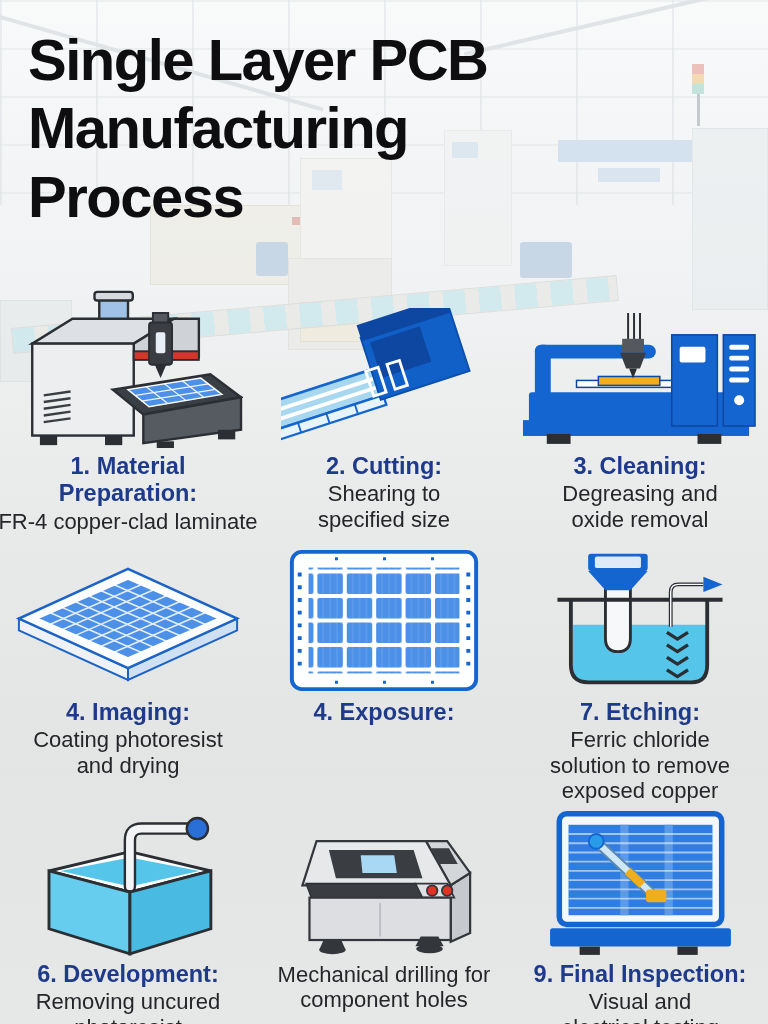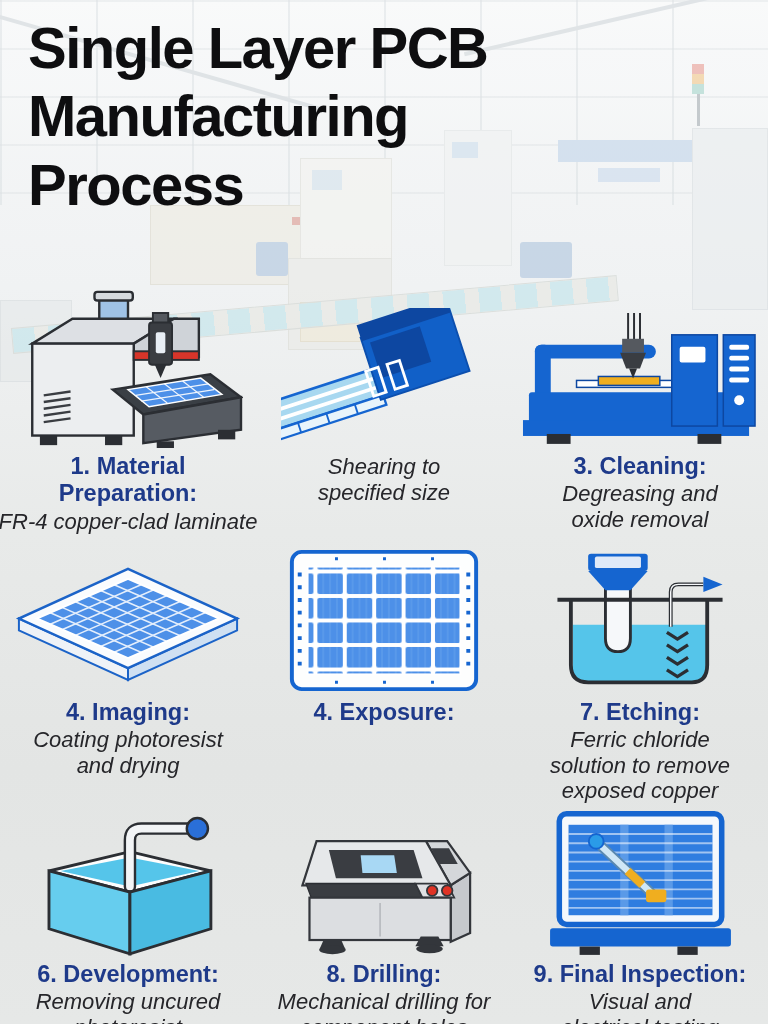--- a/index.html
+++ b/index.html
@@ -43,39 +43,39 @@
   .bg-machine-e-screen { left:452px; top:142px; width:26px; height:16px; background:#c8dcec; }
   .bg-blue-deck { left:558px; top:140px; width:134px; height:22px; background:#b9cfe8; }
   .bg-blue-deck2 { left:598px; top:168px; width:62px; height:14px; background:#c5d7ec; }
   .bg-andon-pole { left:697px; top:94px; width:3px; height:32px; background:#9aa2a8; }
   .bg-andon-r { left:692px; top:64px; width:12px; height:10px; background:#e89086; }
   .bg-andon-a { left:692px; top:74px; width:12px; height:10px; background:#f2c078; }
   .bg-andon-g { left:692px; top:84px; width:12px; height:10px; background:#9ad0c4; }
   
   .fg { position:relative; z-index:1; }
   #page-title {
-    position:absolute; left:28px; top:14px; width:600px;
+    position:absolute; left:28px; top:26px; width:600px;
     font-size:58px; font-weight:700; color:#0e0e10;
     line-height:1.18; letter-spacing:-1.5px; white-space:pre-line;
   }
   .grid {
     position:absolute; left:0; top:268px; width:768px;
     display:grid; grid-template-columns:256px 256px 256px;
   }
   .cell { display:flex; flex-direction:column; align-items:center; }
   .icon-box { display:flex; align-items:flex-end; justify-content:center; width:100%; }
   .r1 .icon-box { height:180px; }
   .r2 .icon-box { height:160px; }
   .r3 .icon-box { height:152px; }
   .caption { text-align:center; margin-top:5px; width:262px; }
   .step-heading {
     color:#1e3a8a; font-weight:700; font-size:23.5px; line-height:1.16; white-space:pre-line;
   }
   .step-desc {
-    color:#26262a; font-size:22px; line-height:1.16; white-space:pre-line; margin-top:1px;font-style:italic;
+    color:#26262a; font-size:22px; line-height:1.16; white-space:pre-line; margin-top:1px;
   }
 </style>
 </head>
 <body>
 
 <div id="stage">
 
   <div class="bg">
     <div class="bg-windows"></div>
     <div class="bg-beam-l"></div>
@@ -164,20 +164,21 @@
               <line x1="82" y1="116" x2="82" y2="127" stroke="#1565d0" stroke-width="2"></line>
               <rect x="110" y="50" width="100" height="70" fill="#1160c8" stroke="#0c4fae" stroke-width="2"></rect>
               <rect x="110" y="36" width="100" height="18" fill="#0d47a1"></rect>
               <rect x="118" y="58" width="56" height="40" fill="#0d47a1"></rect>
               <rect x="104" y="86" width="14" height="28" fill="none" stroke="#ffffff" stroke-width="3"></rect>
               <rect x="128" y="86" width="14" height="28" fill="none" stroke="#ffffff" stroke-width="3"></rect>
             </g>
           </svg>
         </div>
         <div class="caption">
+          <div class="step-heading">2. Cutting:</div>
           <div class="step-desc">Shearing to
 specified size</div>
         </div>
       </div>
 
       <div class="cell r1">
         <div class="icon-box">
           <svg viewBox="0 0 240 152" width="238" height="151">
             <g stroke="#2b2e33" stroke-width="2">
               <line x1="108" y1="44" x2="108" y2="16"></line>
@@ -337,21 +338,20 @@
             <circle cx="186" cy="98" r="6" fill="#e03325" stroke="#33363b" stroke-width="2"></circle>
             <rect x="30" y="106" width="160" height="48" fill="#dcdee1" stroke="#33363b" stroke-width="2.5"></rect>
             <line x1="110" y1="112" x2="110" y2="150" stroke="#b9bcc0" stroke-width="2"></line>
             <polygon points="46,154 66,154 70,163 42,163" fill="#33363b"></polygon>
             <ellipse cx="56" cy="165" rx="15" ry="5" fill="#33363b"></ellipse>
             <polygon points="156,150 176,150 182,161 150,161" fill="#33363b"></polygon>
             <ellipse cx="166" cy="164" rx="15" ry="5" fill="#33363b"></ellipse>
           </svg>
         </div>
         <div class="caption">
-          <div class="step-heading">8. Drilling:</div>
           <div class="step-desc">Mechanical drilling for
 component holes</div>
         </div>
       </div>
 
       <div class="cell r3">
         <div class="icon-box">
           <svg viewBox="0 0 220 160" width="203" height="148">
             <rect x="22" y="6" width="176" height="120" rx="8" fill="#f4f8fc" stroke="#1565d0" stroke-width="6"></rect>
             <rect x="32" y="18" width="156" height="98" fill="#2f7de0"></rect>

